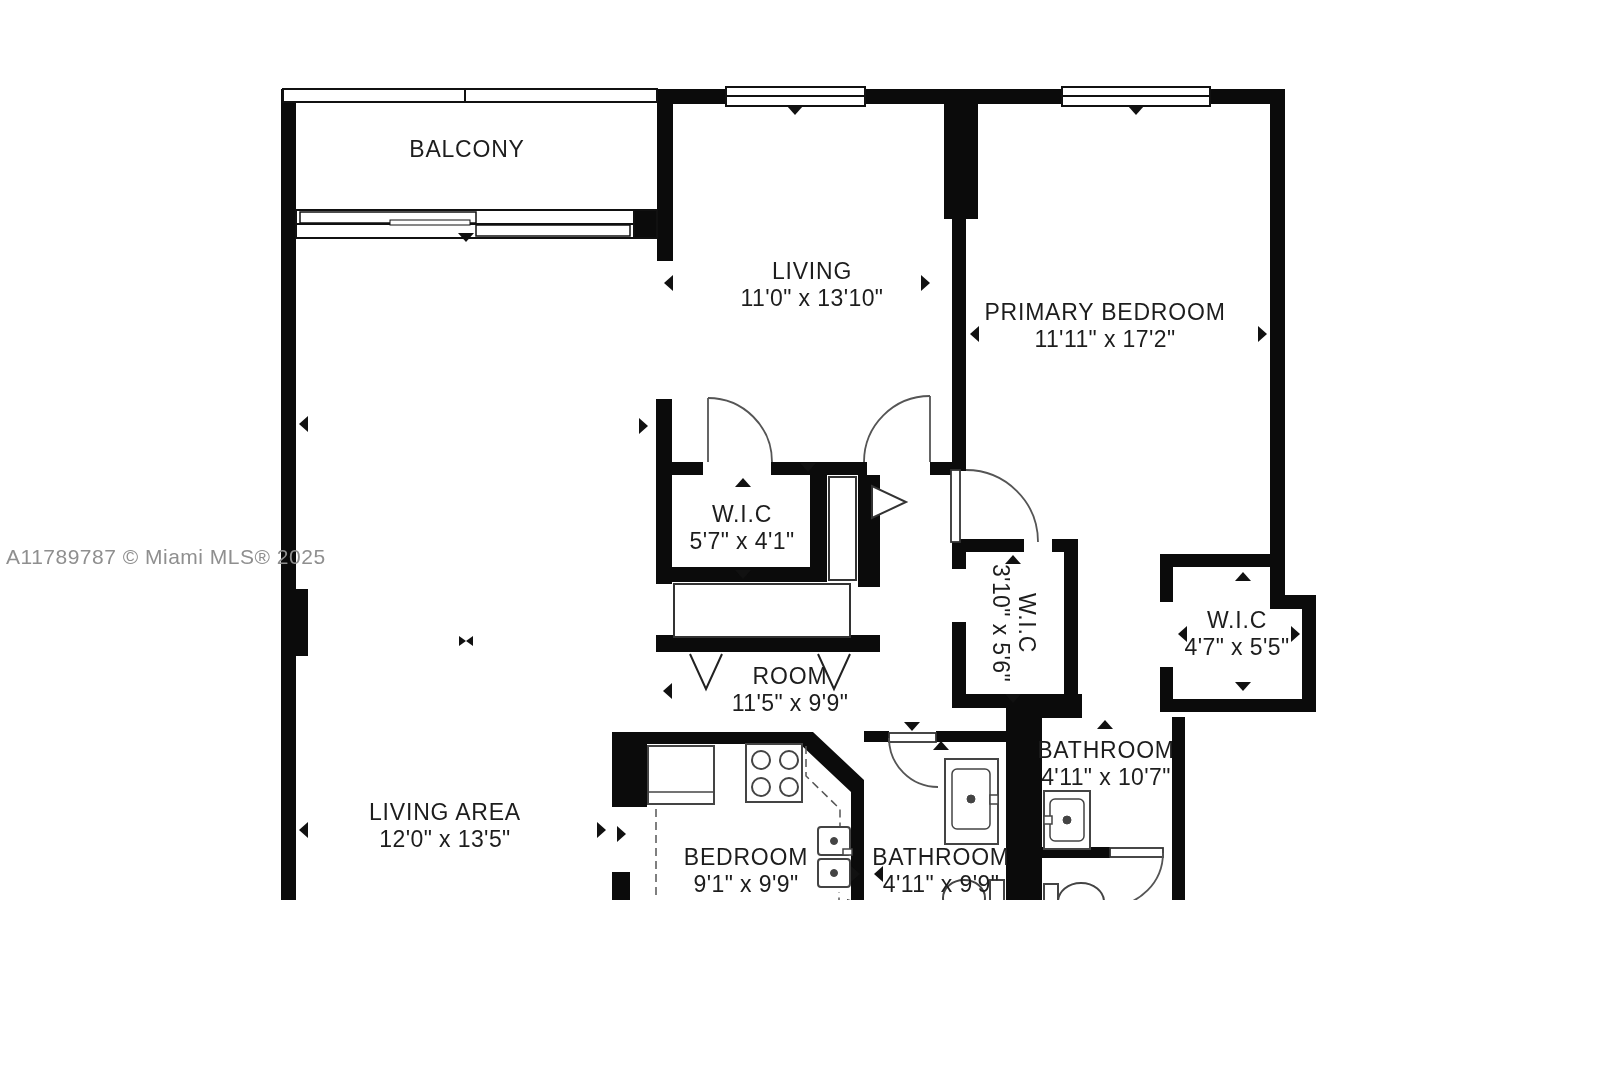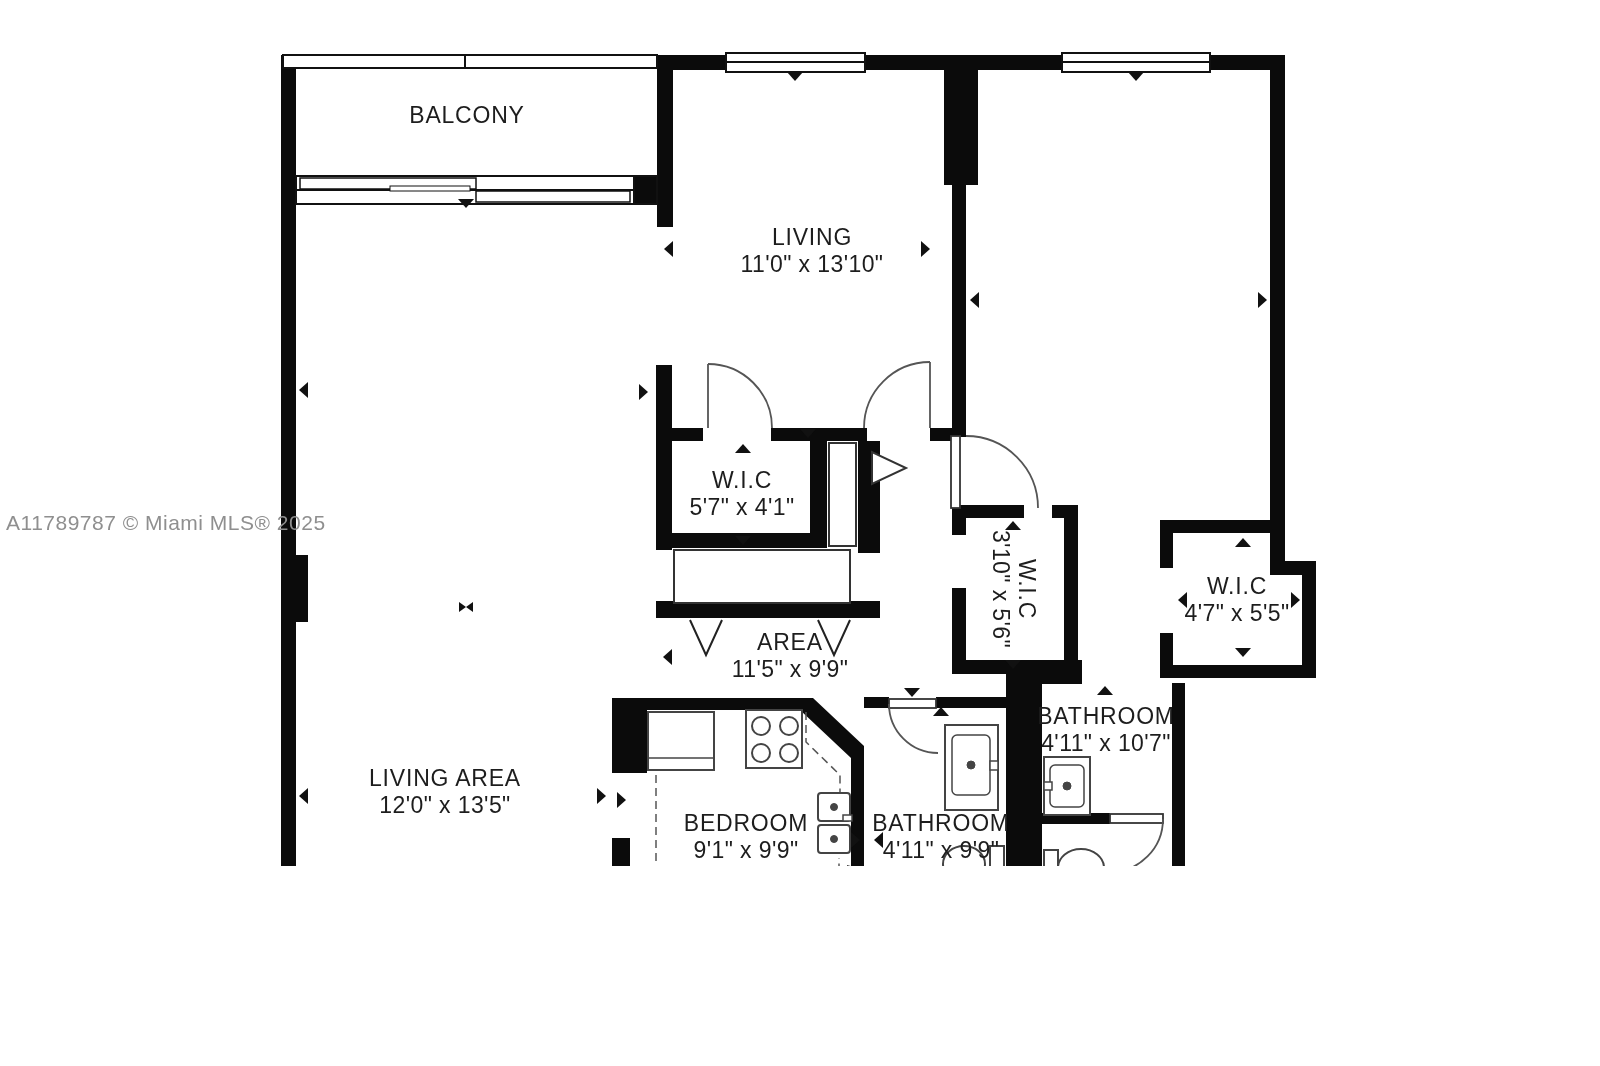--- a/index.html
+++ b/index.html
@@ -1,17 +1,17 @@
 <!DOCTYPE html>
 <html><head>
 <meta charset="utf-8">
 <style>
   html,body{margin:0;padding:0;background:#ffffff;}
   #stage{position:relative;width:1600px;height:866px;background:#ffffff;overflow:hidden;
-         font-family:"Liberation Sans", sans-serif;}
+         font-family:"Liberation Sans", sans-serif;margin-top:34px;}
   #plan-svg{position:absolute;left:0;top:0;}
   .lbl{position:absolute;transform:translate(-50%,-50%);white-space:nowrap;color:#1d1d1d;
        font-size:23px;letter-spacing:.4px;text-align:center;line-height:27px;}
   .lbl .nm{letter-spacing:.8px;}
   .vert{writing-mode:vertical-rl;line-height:26px;}
   .watermark{position:absolute;left:6px;top:511px;font-size:21px;color:#8f8f8f;letter-spacing:.5px;}
   .floor-tag{position:absolute;left:2px;top:1024px;font-size:15px;color:#0369a1;}
   .dw{position:absolute;left:852px;top:875px;transform:translate(-50%,-50%) rotate(-90deg);
       font-size:12px;color:#333;letter-spacing:1px;}
 </style>
@@ -212,28 +212,32 @@
   <div class="lbl" style="left:445px;top:792px">
     <div class="nm">LIVING AREA</div>
     <div>12'0" x 13'5"</div>
   </div>
 
   <div class="lbl" style="left:812px;top:251px">
     <div class="nm">LIVING</div>
     <div>11'0" x 13'10"</div>
   </div>
 
+  <div class="lbl" style="left:1105px;top:292px">
+    <div class="nm">PRIMARY BEDROOM</div>
+    <div>11'11" x 17'2"</div>
+  </div>
 
   <div class="lbl" style="left:742px;top:494px">
     <div class="nm">W.I.C</div>
     <div>5'7" x 4'1"</div>
   </div>
 
   <div class="lbl" style="left:790px;top:656px">
-    <div class="nm">AREA</div>
+    <div class="nm">ROOM</div>
     <div>11'5" x 9'9"</div>
   </div>
 
   <div class="lbl vert" style="left:1014px;top:589px">
     <div class="nm">W.I.C</div>
     <div>3'10" x 5'6"</div>
   </div>
 
   <div class="lbl" style="left:1237px;top:600px">
     <div class="nm">W.I.C</div>

